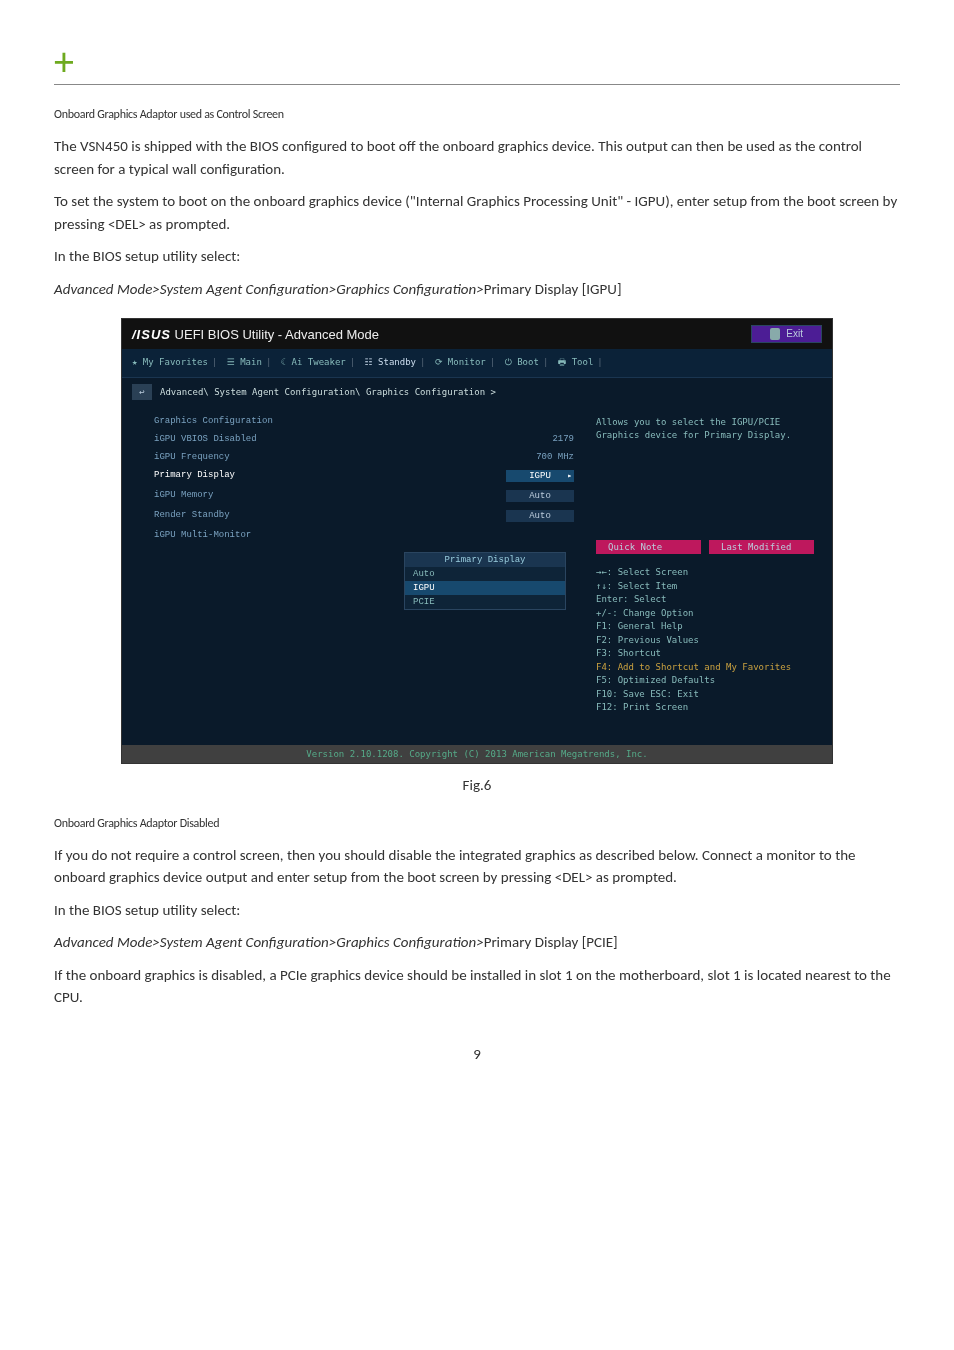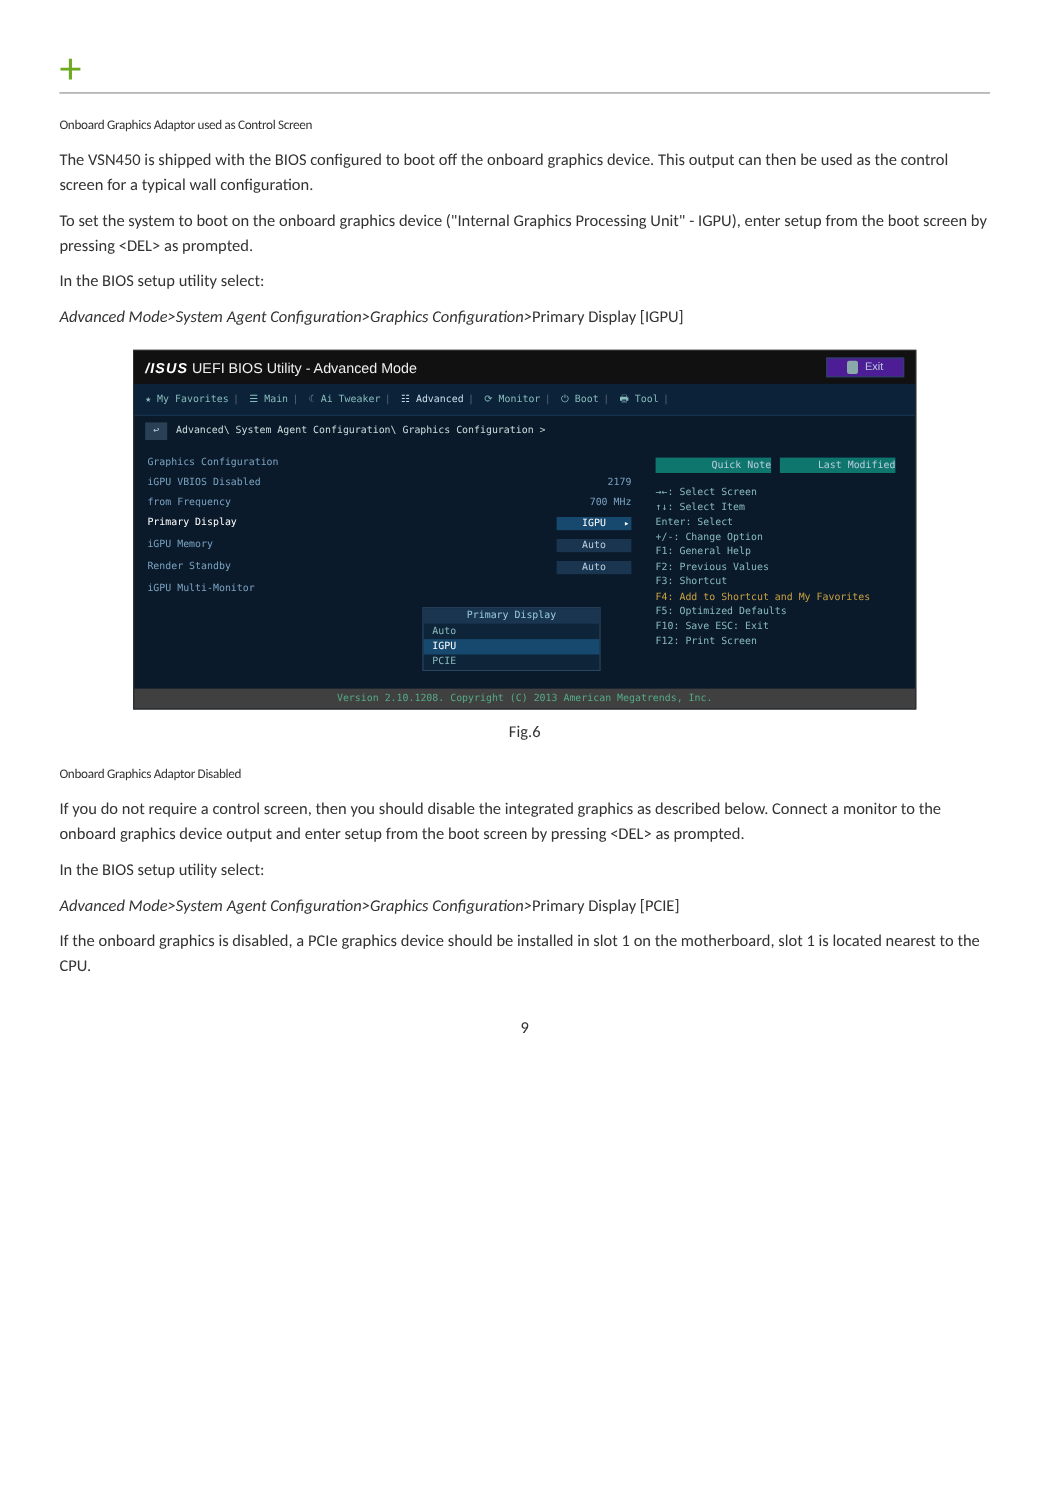--- a/index.html
+++ b/index.html
@@ -68,21 +68,21 @@
     gap: 8px;
   }
   .back-ico {
     display: inline-flex;
     width: 20px; height: 16px;
     background: #2a4055;
     align-items: center; justify-content: center;
     color: #bcd;
   }
   .bios-body { display: flex; }
-  .bios-left { flex: 1; padding: 6px 12px 16px 12px; }
+  .bios-left { flex: 1; padding: 6px 12px 16px 32px; font-family: Liberation Mono, monospace; }
   .bios-right { width: 230px; padding: 6px 12px 10px 4px; }
   .cfg-row { display: flex; justify-content: space-between; padding: 4px 0; color:#7aa2c0;}
   .cfg-row.sel { color: #fff; }
   .val-pill {
     background: #1a3550;
     color: #bcd;
     padding: 1px 14px;
     font-size: 9px;
     min-width: 40px;
     text-align: center;
@@ -100,21 +100,21 @@
     background: #1a3550;
     color: #9cd;
     text-align: center;
     padding: 2px 0;
     font-size: 9px;
   }
   .dropdown-opt { padding: 2px 8px; color:#8bb; font-size:9px;}
   .dropdown-opt.sel { background:#17496e; color:#fff; }
   .help-text { color:#8bb; padding: 4px 6px 10px 6px; line-height:1.4; min-height:110px;}
   .quick-row { display:flex; gap:8px; padding:4px 6px;}
-  .qbtn { flex:1; background:#0f766e; color:#bcd; text-align:right; padding:2px 0; font-size:9px;}
+  .qbtn { flex:1; background:#be185d; color:#bcd; text-align:left; padding:2px 12px; font-size:9px;}
   .key-help { padding: 8px 6px 20px 6px; color:#8bb; line-height:1.5;}
   .key-help .gold { color:#c8a040; }
   .bios-footer { background:#404040; color:#5a8; text-align:center; padding:4px 0; font-size:9px;}
 </style>
 </head>
 <body>
 
 <div class="h1-row">
   <span class="plus">+</span>
 </div>
@@ -130,41 +130,41 @@
 <div class="fig-wrap">
   <div class="bios">
     <div class="bios-title">
       <span><span class="brand">/ISUS</span><span> UEFI BIOS Utility - Advanced Mode</span></span>
       <span class="exit-btn"><span class="mouse-ico"></span><span>Exit</span></span>
     </div>
     <div class="bios-tabs">
       <span>★ My Favorites</span><span class="tab-sep">|</span>
       <span>☰ <span>Main</span></span><span class="tab-sep">|</span>
       <span>☾ <span>Ai Tweaker</span></span><span class="tab-sep">|</span>
-      <span class="active">☷ <span>Advanced</span></span><span class="tab-sep">|</span>
+      <span class="active">☷ <span>Standby</span></span><span class="tab-sep">|</span>
       <span>⟳ <span>Monitor</span></span><span class="tab-sep">|</span>
       <span>⏻ <span>Boot</span></span><span class="tab-sep">|</span>
       <span>🖶 <span>Tool</span></span><span class="tab-sep">|</span>
     </div>
     <div class="breadcrumb">
       <span class="back-ico">↩</span>
       <span>Advanced\ System Agent Configuration\ Graphics Configuration &gt;</span>
     </div>
     <div class="bios-body">
       <div class="bios-left">
         <div class="cfg-row">
             <span>Graphics Configuration</span>
             <span></span>
           </div>
         <div class="cfg-row">
             <span>iGPU VBIOS Disabled</span>
             <span>2179</span>
           </div>
         <div class="cfg-row">
-            <span>from Frequency</span>
+            <span>iGPU Frequency</span>
             <span>700 MHz</span>
           </div>
         <div class="cfg-row sel">
             <span>Primary Display</span>
             <span class="val-pill sel">IGPU</span>
           </div>
         <div class="cfg-row">
             <span>iGPU Memory</span>
             <span class="val-pill">Auto</span>
           </div>
@@ -177,20 +177,21 @@
             <span></span>
           </div>
         <div class="dropdown">
           <div class="dropdown-title">Primary Display</div>
           <div class="dropdown-opt">Auto</div>
           <div class="dropdown-opt sel">IGPU</div>
           <div class="dropdown-opt">PCIE</div>
         </div>
       </div>
       <div class="bios-right">
+        <div class="help-text">Allows you to select the IGPU/PCIE Graphics device for Primary Display.</div>
         <div class="quick-row">
           <span class="qbtn">Quick Note</span>
           <span class="qbtn">Last Modified</span>
         </div>
         <div class="key-help">
           <div>→←: Select Screen</div>
           <div>↑↓: Select Item</div>
           <div>Enter: Select</div>
           <div>+/-: Change Option</div>
           <div>F1: General Help</div>

